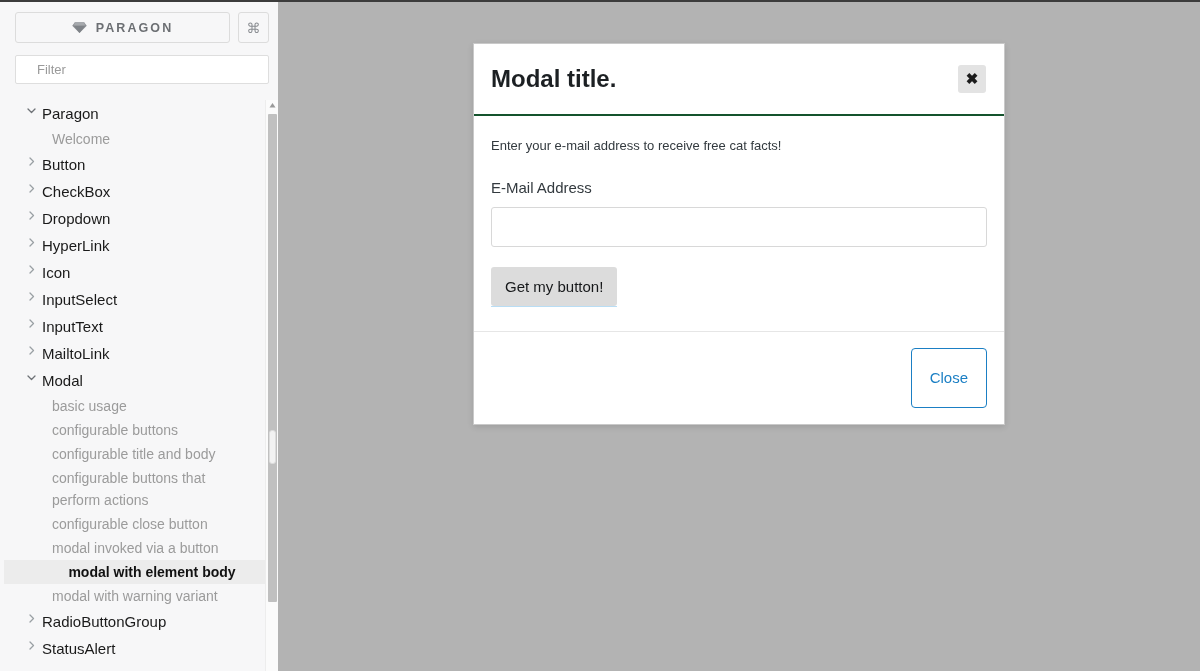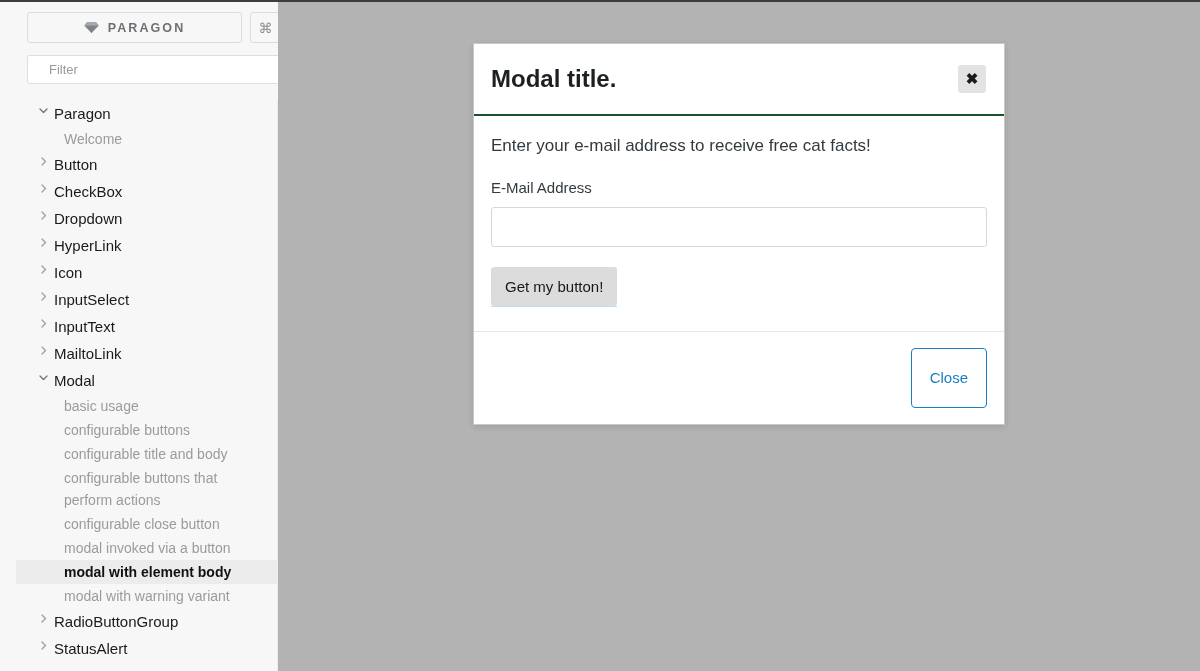--- a/index.html
+++ b/index.html
@@ -24,21 +24,21 @@
     position: absolute;
     left: 0; top: 0;
     width: 1200px; height: 2px;
     background: #3c3c3c;
     z-index: 40;
   }
 
   
   .sidebar {
     position: absolute;
-    left: 16px; top: 2px;
+    left: 4px; top: 2px;
     width: 277px;
     height: 669px;
     background: #f7f7f8;
     border-right: 1px solid #d8d8d8;
     box-sizing: border-box;
     display: flex;
     flex-direction: column;
   }
 
   .sidebar-header {
@@ -141,20 +141,21 @@
 
   .tree-row.level-1 .tree-label {
     font-size: 14px;
     color: #9b9b9b;
     line-height: 22px;
   }
   .tree-row.level-1 { min-height: 22px; }
   .tree-row.level-1.selected {
     background: #ececec;
     padding-right: 14px;
+    justify-content: center;
   }
   .tree-row.level-1.selected .tree-label {
     color: #111;
     font-weight: bold;
   }
   .tree-row.wrap .tree-label { max-width: 178px; }
 
   
   .sb-track {
     position: absolute;
@@ -243,21 +244,21 @@
     font-family: "Liberation Sans", sans-serif;
     padding: 0;
   }
 
   .modal-body {
     padding: 20px 17px 24px 17px;
     box-sizing: border-box;
     border-bottom: 1px solid #e6e6e6;
   }
   .body-intro {
-    font-size: 17px;
+    font-size: 13px;
     color: #333a3f;
     margin: 0 0 23px 0;
     line-height: 20px;
   }
   .field-label {
     display: block;
     font-size: 15px;
     color: #333a3f;
     margin-bottom: 11px;
   }

